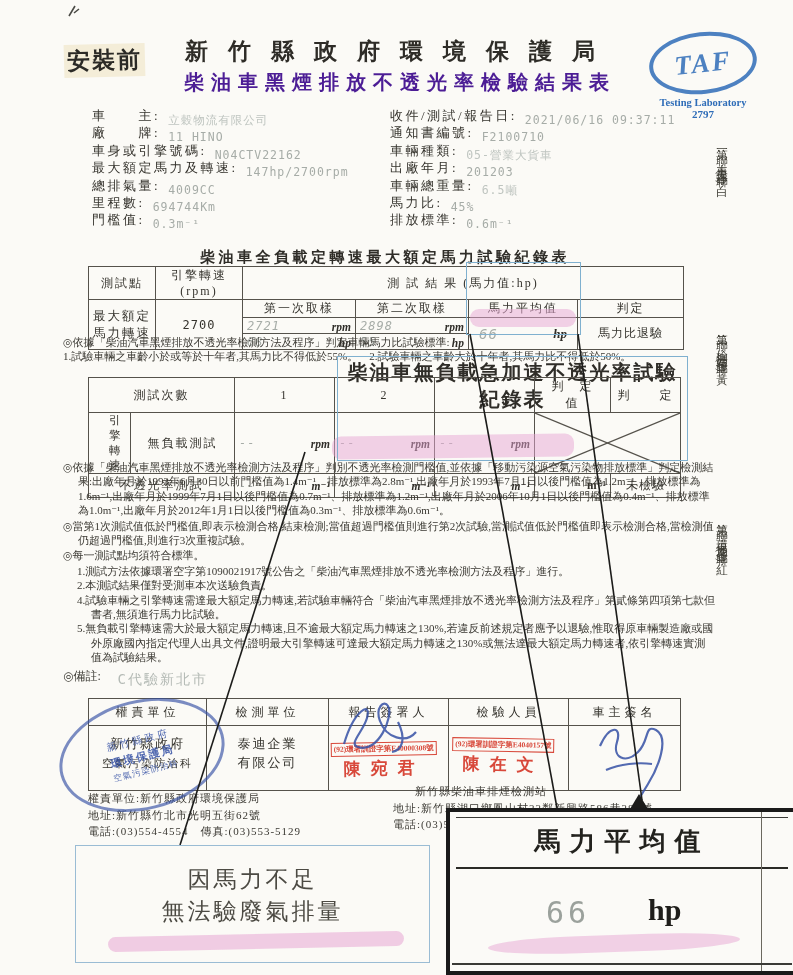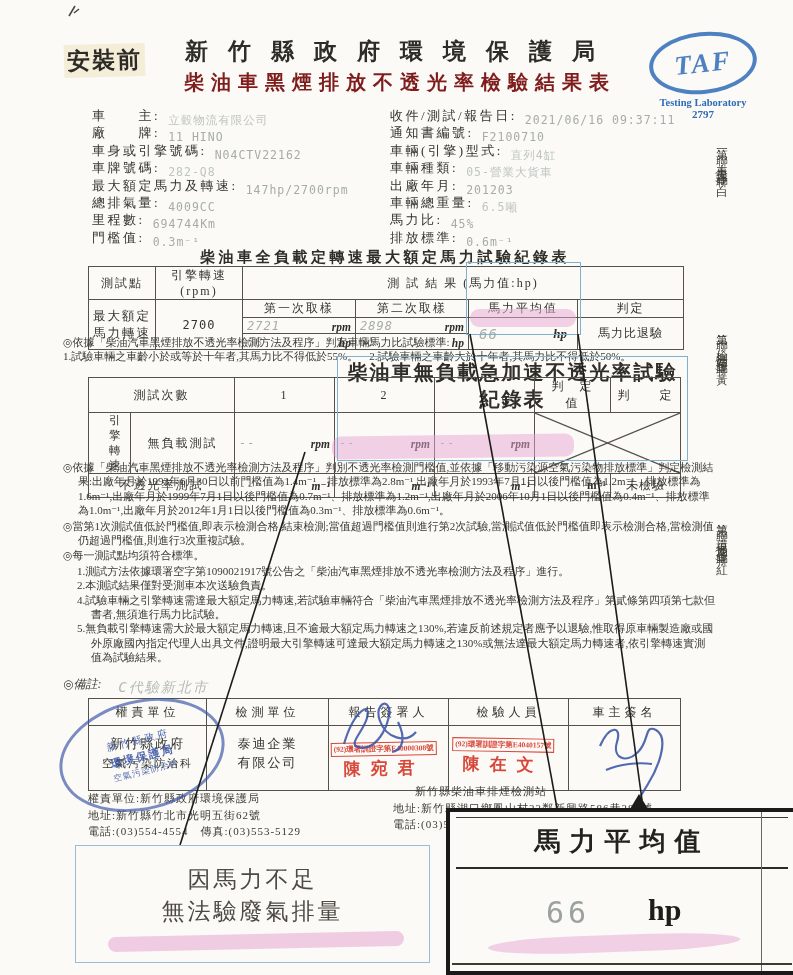--- a/index.html
+++ b/index.html
@@ -6,21 +6,21 @@
   .page{position:relative;width:793px;height:975px;background:#fbfaf6;overflow:hidden;
         font-family:"Liberation Serif","DejaVu Serif",serif;color:#33312c;}
   .abs{position:absolute;}
   
   .corner-mark{left:66px;top:4px;width:16px;height:16px;}
   .stage-note{left:64px;top:44px;font-size:23px;font-weight:bold;color:#2b2a26;
               background:#f4edd8;padding:1px 3px;transform:rotate(-1.5deg);letter-spacing:2px;}
   .agency-title{left:140px;top:36px;width:520px;text-align:center;font-size:23px;font-weight:bold;
                 letter-spacing:20px;color:#2e2c27;}
   .doc-title{left:140px;top:69px;width:520px;text-align:center;font-size:20px;font-weight:bold;
-             letter-spacing:7px;color:#7f1d1d;}
+             letter-spacing:7px;color:#4c1d95;}
   .taf{left:642px;top:32px;width:122px;text-align:center;color:#2f6db8;}
   .taf-ellipse{margin:0 auto;width:100px;height:54px;border:4px solid #2f6db8;border-radius:50%;
                transform:rotate(-6deg);display:flex;align-items:center;justify-content:center;opacity:.85;}
   .taf-acronym{font-size:27px;font-weight:bold;font-style:italic;letter-spacing:2px;}
   .taf-line{font-size:10.5px;font-weight:bold;margin-top:3px;}
   .taf-number{font-size:11px;font-weight:bold;}
   
   .info-col{width:330px;}
   .info-left{left:92px;top:106px;}
   .info-right{left:390px;top:106px;}
@@ -42,21 +42,21 @@
   .unit{font-weight:bold;color:#2f2d28;font-size:11.5px;}
   .verdict{font-family:"DejaVu Sans Mono",monospace;color:#b9beb9;font-size:12px;letter-spacing:1px;text-align:center;}
   .xcell{position:relative;padding:0;}
   .xcell svg{position:absolute;left:0;top:0;width:100%;height:100%;}
   
   .notes{font-size:11px;line-height:14.4px;color:#3b3933;}
   .notes1{left:63px;top:335px;width:665px;}
   .notes2{left:63px;top:460px;width:652px;}
   .hang{padding-left:15px;text-indent:-15px;margin:0 0 1px 0;}
   .nitem{padding-left:28px;text-indent:-14px;margin:0;}
-  .remark-row{margin-top:11px;font-style:italic;}
+  .remark-row{margin-top:3px;}
   .remark-val{font-family:"DejaVu Sans Mono",monospace;font-size:14px;color:#b4bab5;letter-spacing:2px;
               position:relative;top:4px;margin-left:14px;}
   
   .bluebox{border:1.6px solid #7fb0cf;background:transparent;z-index:6;pointer-events:none;}
   .bb1{left:466px;top:262px;width:113px;height:71px;}
   .bb2{left:337px;top:356px;width:349px;height:103px;}
   .pink{background:rgba(231,166,212,.5);border-radius:9px;z-index:5;pointer-events:none;}
   .pk1{left:470px;top:309px;width:106px;height:18px;}
   .pk2{left:332px;top:435px;width:242px;height:23px;transform:rotate(-.8deg);}
   .lines-overlay{left:0;top:0;width:793px;height:975px;z-index:7;pointer-events:none;}
@@ -121,31 +121,29 @@
       <span class="taf-acronym">TAF</span>
     </div>
     <div class="taf-line">Testing Laboratory</div>
     <div class="taf-number">2797</div>
   </div>
 
   <div class="abs info-col info-left">
     <div class="irow"><span class="lbl">車　　主:</span><span class="val faint">立穀物流有限公司</span></div>
     <div class="irow"><span class="lbl">廠　　牌:</span><span class="val">11 HINO</span></div>
     <div class="irow"><span class="lbl">車身或引擎號碼:</span><span class="val">N04CTV22162</span></div>
-    <div class="irow"><span class="lbl">車牌號碼:</span><span class="val faint">282-Q8</span></div>
     <div class="irow"><span class="lbl">最大額定馬力及轉速:</span><span class="val">147hp/2700rpm</span></div>
     <div class="irow"><span class="lbl">總排氣量:</span><span class="val">4009CC</span></div>
     <div class="irow"><span class="lbl">里程數:</span><span class="val">694744Km</span></div>
     <div class="irow"><span class="lbl">門檻值:</span><span class="val">0.3m⁻¹</span></div>
   </div>
 
   <div class="abs info-col info-right">
     <div class="irow"><span class="lbl">收件/測試/報告日:</span><span class="val">2021/06/16 09:37:11</span></div>
     <div class="irow"><span class="lbl">通知書編號:</span><span class="val">F2100710</span></div>
-    <div class="irow"><span class="lbl">車輛(引擎)型式:</span><span class="val faint">直列4缸</span></div>
     <div class="irow"><span class="lbl">車輛種類:</span><span class="val faint">05-營業大貨車</span></div>
     <div class="irow"><span class="lbl">出廠年月:</span><span class="val">201203</span></div>
     <div class="irow"><span class="lbl">車輛總重量:</span><span class="val faint">6.5噸</span></div>
     <div class="irow"><span class="lbl">馬力比:</span><span class="val">45%</span></div>
     <div class="irow"><span class="lbl">排放標準:</span><span class="val">0.6m⁻¹</span></div>
   </div>
 
   <div class="abs tbl-title" style="left:150px;top:248px;width:470px;">柴油車全負載定轉速最大額定馬力試驗紀錄表</div>
   <table class="grid abs t1">
     <colgroup>

